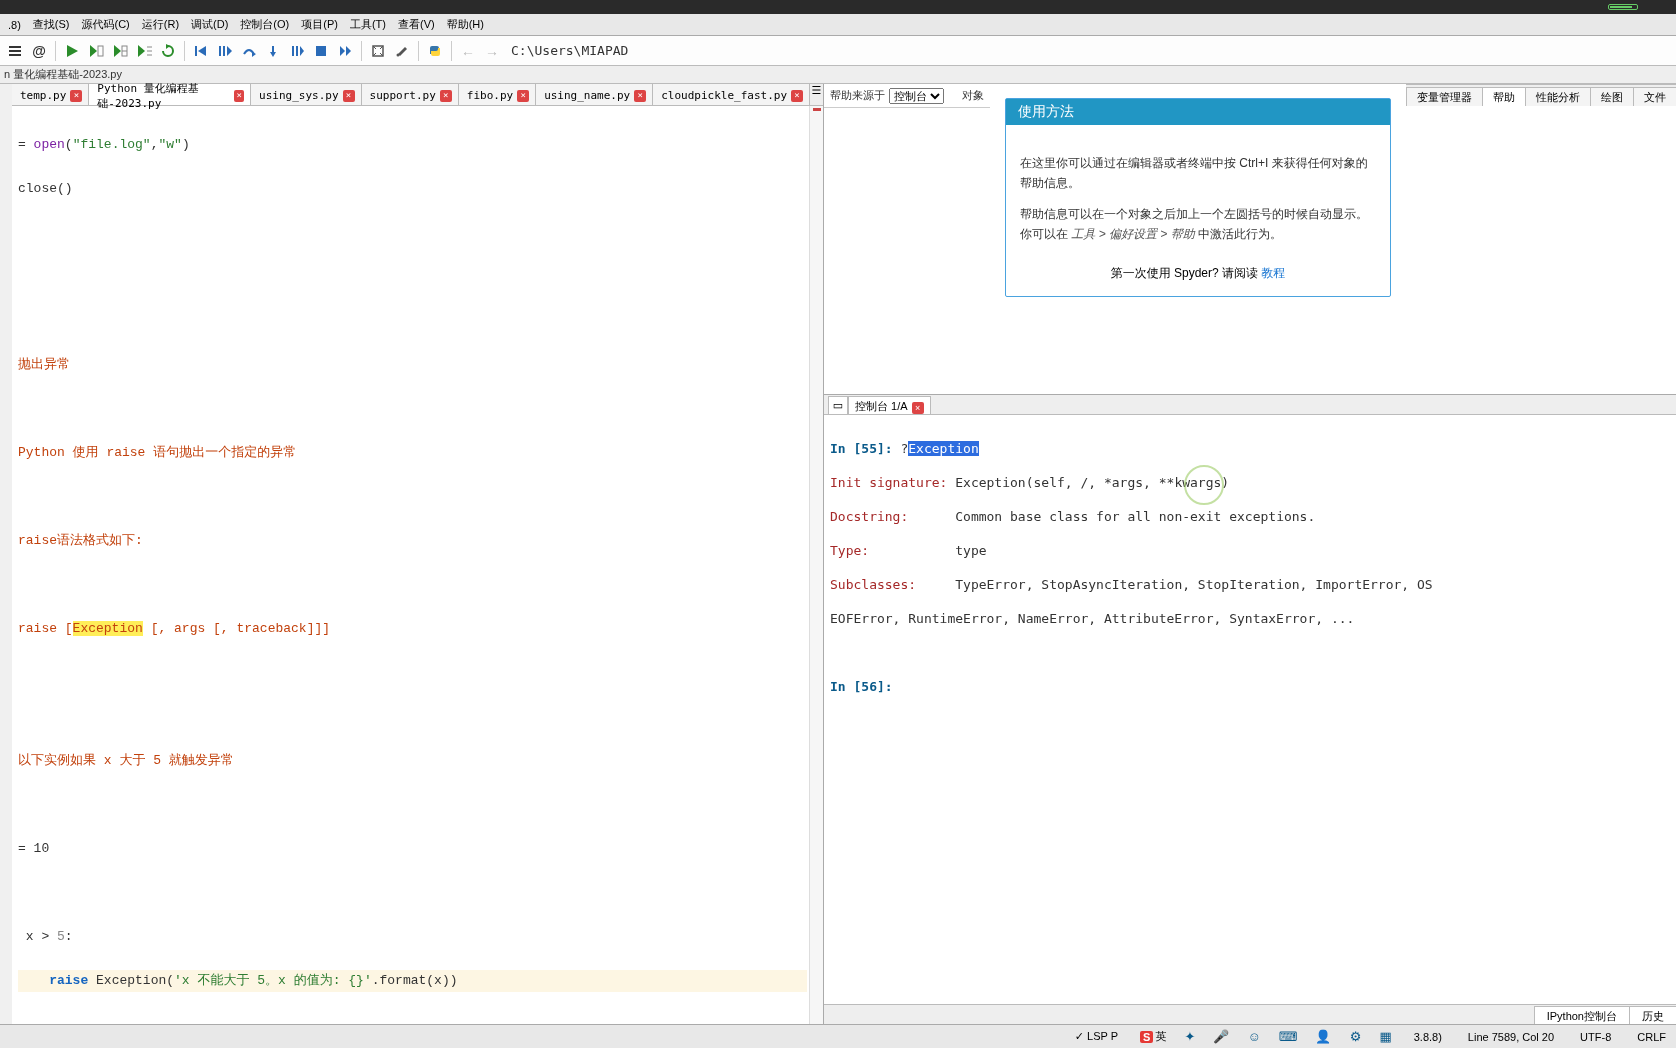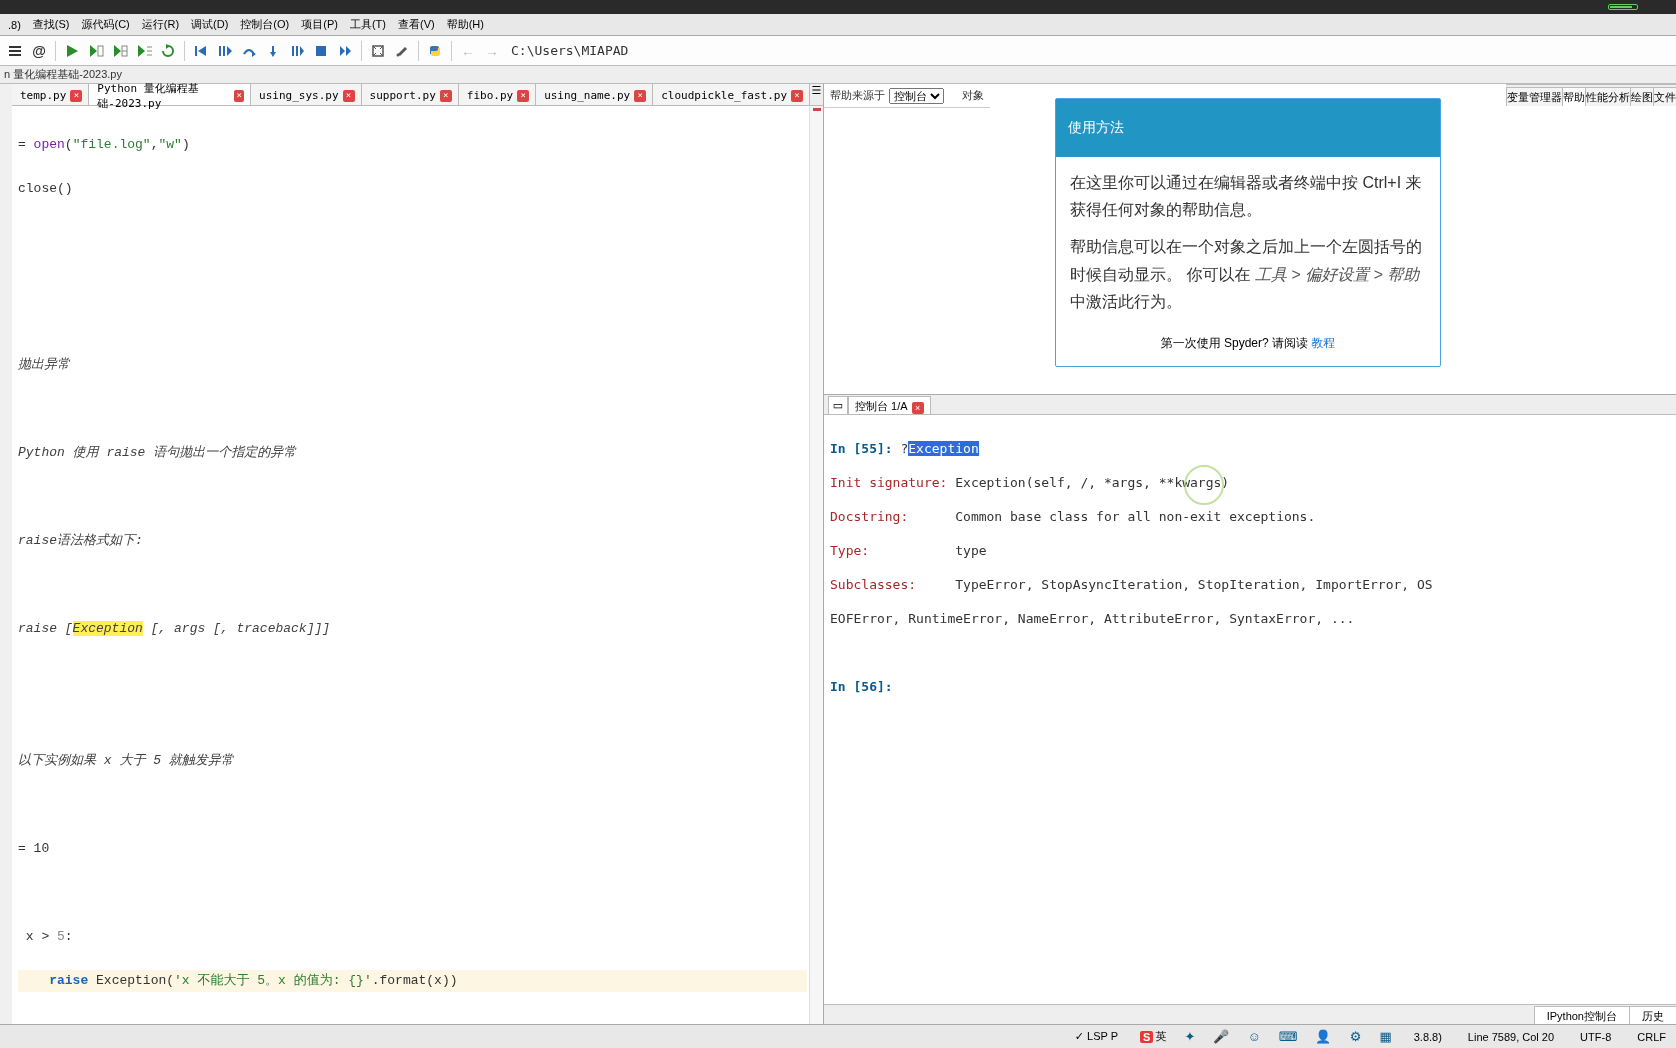--- a/index.html
+++ b/index.html
@@ -21,37 +21,37 @@
 .tab.active { background: #fff; }
 .tab .close { width: 12px; height: 12px; background: #d44; color: #fff; border-radius: 2px; font-size: 9px; display: flex; align-items: center; justify-content: center; line-height: 1; }
 .tabs .spacer { flex: 1; border-bottom: 1px solid #bbb; }
 .tabs .menuicon { width: 16px; text-align: center; cursor: pointer; }
 .code { flex: 1; font-family: Consolas, "Courier New", monospace; font-size: 13px; line-height: 22px; padding: 6px 0 6px 6px; overflow: hidden; white-space: pre; position: relative; color: #333; }
 .code .gut { position: absolute; right: 0; top: 0; width: 14px; height: 100%; background: #f6f6f6; border-left: 1px solid #ddd; }
 .code .gut .mark { position: absolute; right: 2px; width: 8px; height: 3px; background: #c44; }
 .c-builtin { color: #7b1fa2; }
 .c-str { color: #2e7d32; }
 .c-raise { color: #1565c0; font-weight: bold; }
-.c-comment { color: #404040; font-style: italic; }
+.c-comment { color: #c2410c; }
 .c-hl { background: #ffee58; }
 .c-line-hl { background: #fdf6e3; display: inline-block; width: 98%; }
 .right-pane { flex: 1; display: flex; flex-direction: column; }
 .help-pane { height: 310px; background: #fff; display: flex; flex-direction: row; }
 .help-top { height: 24px; border-bottom: 1px solid #ccc; display: flex; align-items: center; padding: 0 6px; font-size: 11px; gap: 4px; }
 .help-top select { font-size: 11px; }
 .help-top .lbl { color: #333; }
 .help-body { flex: 1; position: relative; display: flex; align-items: flex-start; justify-content: center; padding-top: 14px; }
 .help-card { width: 386px; border: 1px solid #4aa3df; border-radius: 2px; background: #fff; }
-.help-card .hc-title { background: #2196c4; color: #fff; padding: 20px 12px; font-size: 14px; }
-.help-card .hc-body { padding: 12px 14px; font-size: 16px; color: #333; line-height: 1.7; }
+.help-card .hc-title { background: #2196c4; color: #fff; padding: 4px 12px; font-size: 14px; }
+.help-card .hc-body { padding: 12px 14px; font-size: 12px; color: #333; line-height: 1.7; margin-top: 16px; }
 .help-card .hc-body i { font-style: italic; color: #555; }
 .help-card .hc-foot { text-align: center; padding: 8px 0 14px; font-size: 12px; }
 .help-card .hc-foot a { color: #1976d2; cursor: pointer; }
 .help-tabs { height: 22px; display: flex; justify-content: flex-end; border-top: 1px solid #bbb; background: #eee; font-size: 11px; }
-.help-tabs .htab { padding: 2px 0; border: 1px solid #bbb; border-bottom: none; margin-top: 2px; margin-right: -1px; background: #f4f4f4; cursor: pointer; }
+.help-tabs .htab { padding: 2px 10px; border: 1px solid #bbb; border-bottom: none; margin-top: 2px; margin-right: -1px; background: #f4f4f4; cursor: pointer; }
 .help-tabs .htab.active { background: #fff; }
 .console-pane { flex: 1; display: flex; flex-direction: column; background: #fff; border-top: 1px solid #aaa; }
 .console-tabs { height: 20px; display: flex; align-items: flex-end; background: #eee; border-bottom: 1px solid #bbb; font-size: 11px; }
 .console-tabs .cicon { width: 20px; height: 18px; display: flex; align-items: center; justify-content: center; border: 1px solid #bbb; border-bottom: none; margin-left: 4px; background: #fff; cursor: pointer; }
 .console-tabs .ctab { height: 18px; display: flex; align-items: flex-end; padding: 0 6px; border: 1px solid #bbb; border-bottom: none; background: #fff; gap: 4px; }
 .console-body { flex: 1; font-family: Consolas, monospace; font-size: 13px; line-height: 17px; padding: 8px 6px; white-space: pre-wrap; color: #333; position: relative; }
 .ip-in { color: #0a5a8a; font-weight: bold; }
 .ip-num { color: #0a5a8a; font-weight: bold; }
 .ip-sel { background: #2d6cdf; color: #fff; }
 .ip-red { color: #a52828; }

